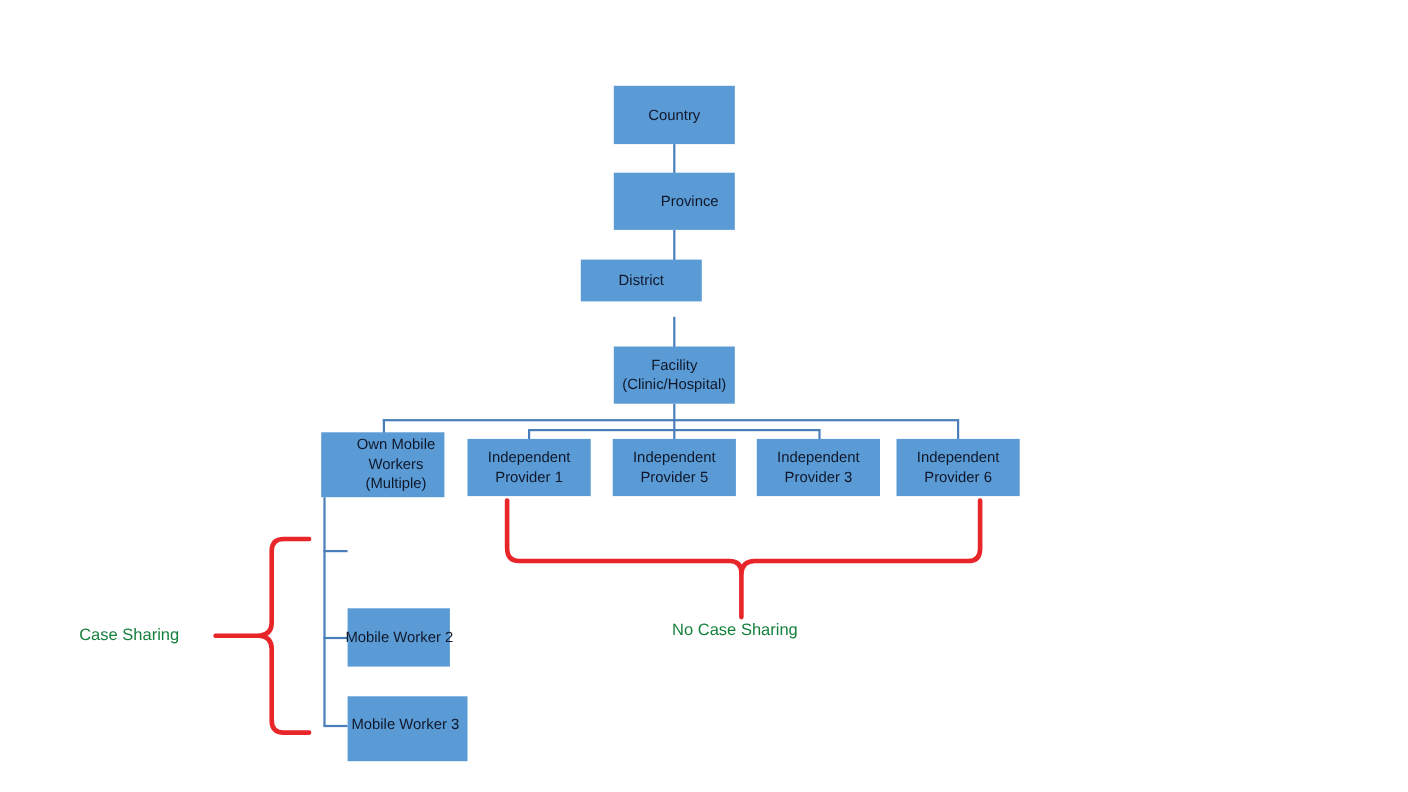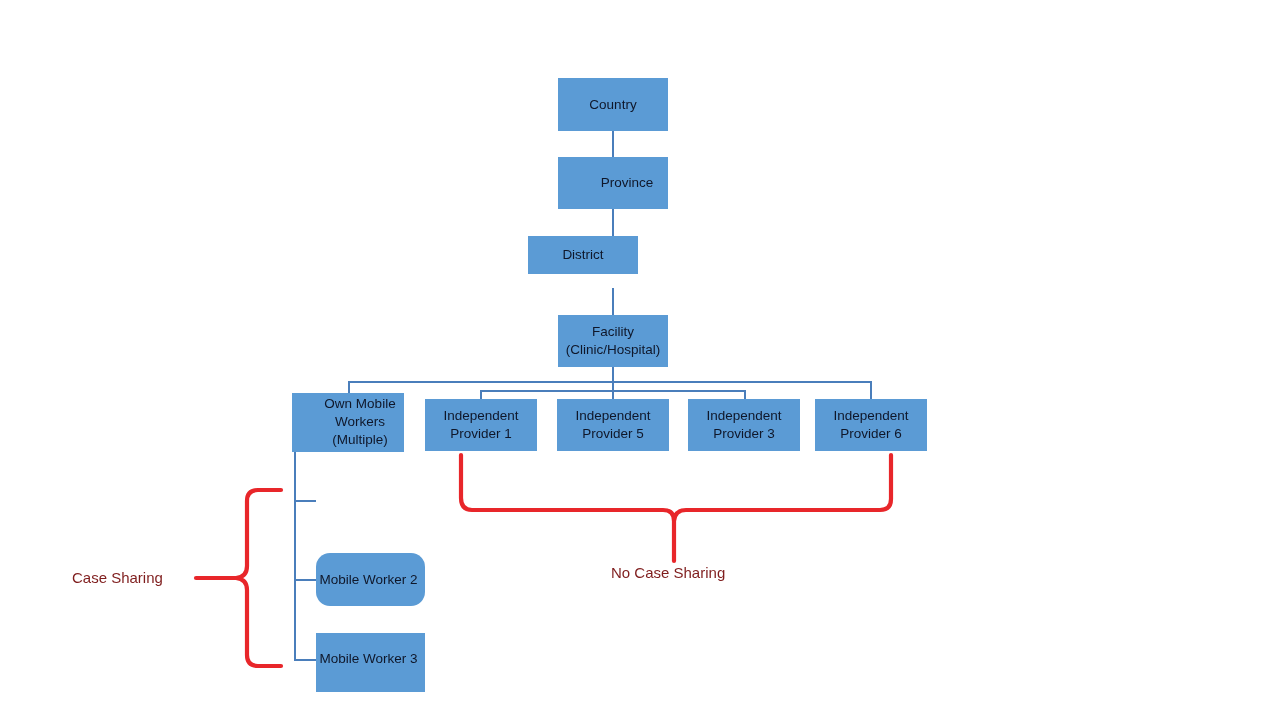--- a/index.html
+++ b/index.html
@@ -41,21 +41,21 @@
   }
   .conn {
     position: absolute;
     background: #4A7EBB;
     z-index: 1;
   }
   .conn-v { width: 1.6px; }
   .conn-h { height: 1.6px; }
   .annot-label {
     position: absolute;
-    color: #7f1d1d;
+    color: #15803d;
     font-size: 15px;
     white-space: nowrap;
     z-index: 4;
   }
   #brace-layer {
     position: absolute;
     left: 0;
     top: 0;
     width: 1280px;
     height: 720px;
@@ -148,21 +148,21 @@
   </div>
 
   <div class="node" style="left:815px; top:399px; width:112px; height:52px;">
     <span class="node-label">
       <span>Independent</span><br>
       <span>Provider 6</span>
     </span>
   </div>
 
 
-  <div class="node overflow" style="left:316px; top:553px; width:109px; height:53px;border-radius:14px;">
+  <div class="node overflow" style="left:316px; top:553px; width:93px; height:53px;">
     <span class="node-label" style="position:relative; left:-2px;">Mobile Worker  2</span>
   </div>
 
   <div class="node overflow" style="left:316px; top:633px; width:109px; height:59px;">
     <span class="node-label" style="position:relative; left:-2px; top:-4px;">Mobile Worker  3</span>
   </div>
 
   <div class="annot-label" style="left:72px; top:569px;">Case Sharing</div>
 
   <div class="annot-label" style="left:611px; top:564px;">No Case Sharing</div>

